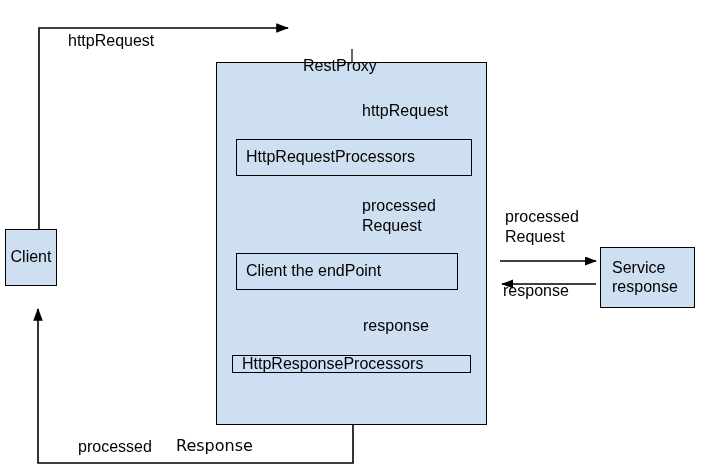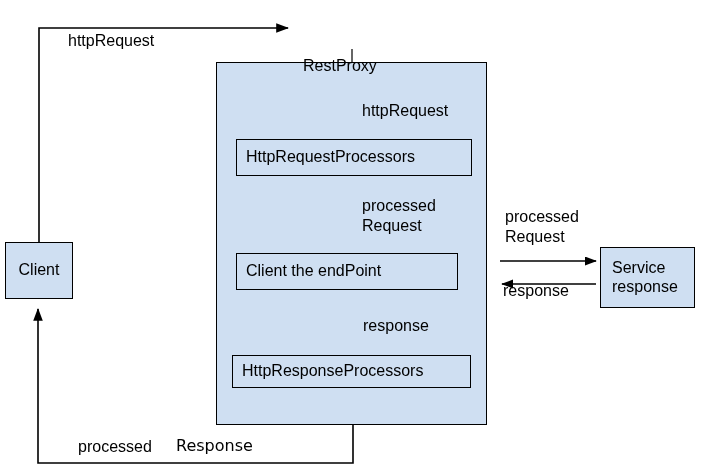--- a/index.html
+++ b/index.html
@@ -103,33 +103,33 @@
       <path d="M596,284 L502,284" fill="none" stroke="#000000" stroke-width="1.5" marker-end="url(#arrowhead)"></path>
     </g>
 
     <g>
       <path d="M353,388 L353,463 L38,463 L38,309" fill="none" stroke="#000000" stroke-width="1.6" marker-end="url(#arrowhead)"></path>
     </g>
   </svg>
 
   <div class="container-box" style="left:216px; top:62px; width:271px; height:363px;"></div>
 
-  <div class="node" style="left:5px; top:242px; width:68px; height:57px;">
+  <div class="node" style="left:5px; top:229px; width:52px; height:57px;">
     <span>Client</span>
   </div>
 
   <div class="node left-align" style="left:236px; top:139px; width:236px; height:37px;">
     <span>HttpRequestProcessors</span>
   </div>
 
   <div class="node left-align" style="left:236px; top:253px; width:222px; height:37px;">
     <span>Client the endPoint</span>
   </div>
 
-  <div class="node left-align" style="left:232px; top:355px; width:239px; height:33px;">
+  <div class="node left-align" style="left:232px; top:355px; width:239px; height:18px;">
     <span>HttpResponseProcessors</span>
   </div>
 
   <div class="node node-svc" style="left:600px; top:247px; width:95px; height:61px;">
     <span>Service</span>
     <span>response</span>
   </div>
 
   <div class="edge-label" style="left:303px; top:23px;margin-top:34px;">RestProxy</div>
 

